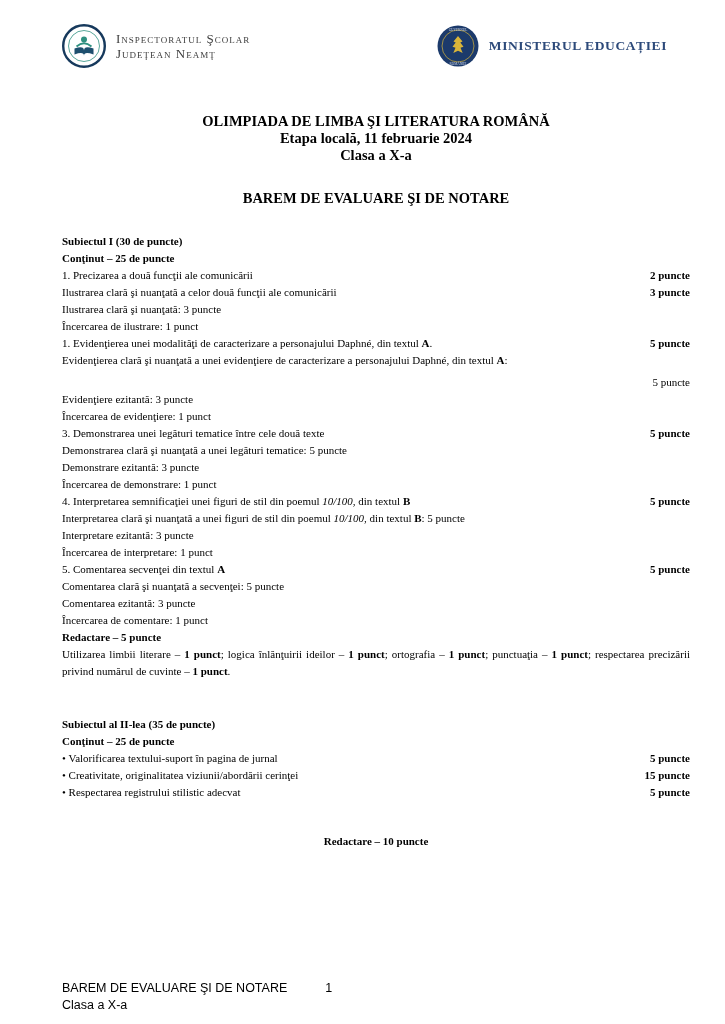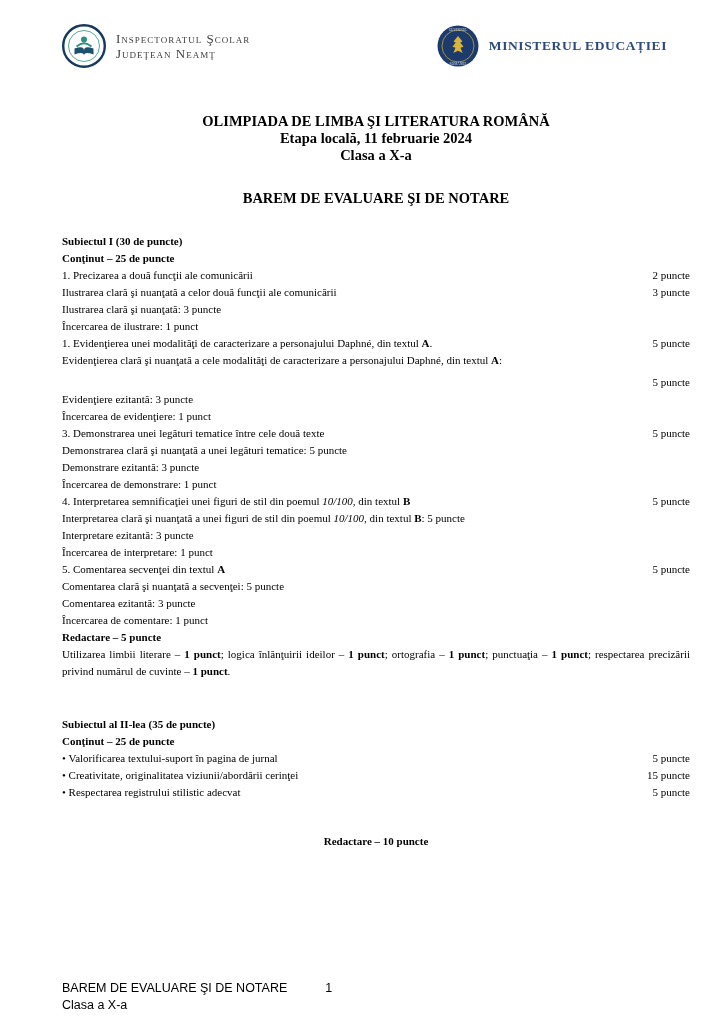--- a/index.html
+++ b/index.html
@@ -29,21 +29,21 @@
   .title-block { text-align:center; font-weight:bold; font-size:14.5px; line-height:17px; }
   .barem-heading { text-align:center; font-weight:bold; font-size:14.5px; line-height:17px; margin-top:26px; }
   .attention { margin-top:18px; font-weight:bold; font-size:14px; line-height:17px; text-align:justify; }
 
   section.content { margin-top:26px; }
   section.content.second { margin-top:36px; }
 
   .line { display:flex; justify-content:space-between; align-items:baseline;
     font-size:11px; line-height:17px; }
   .line .line-text { min-height:17px; }
-  .line .points { white-space:nowrap; font-weight:normal; padding-left:8px; }
+  .line .points { white-space:nowrap; font-weight:bold; padding-left:8px; }
   .line .points.plain { font-weight:normal; }
   .line.justify { display:block; text-align:justify; }
   .line.gap-above { margin-top:32px;justify-content:center; }
   .b { font-weight:bold; }
   .i { font-style:italic; }
 
   
   .footer { position:absolute; left:62px; top:980px;
     font-family:"Liberation Sans", sans-serif; font-size:12.5px; line-height:17px; color:#000; }
   .footer .f-page { margin-left:38px; }
@@ -108,21 +108,21 @@
           <span class="line-text"><span>Ilustrarea clară şi nuanţată: 3 puncte</span></span>
         </div>
         <div class="line">
           <span class="line-text"><span>Încercarea de ilustrare: 1 punct</span></span>
         </div>
         <div class="line">
           <span class="line-text"><span>1. Evidenţierea unei modalităţi de caracterizare a personajului Daphné, din textul </span><span class="b">A</span><span>.</span></span>
           <span class="points">5 puncte</span>
         </div>
         <div class="line">
-          <span class="line-text"><span>Evidenţierea clară şi nuanţată a cele modalităţi de caracterizare a personajului Daphné, din textul </span><span class="b">A</span><span>:</span></span>
+          <span class="line-text"><span>Evidenţierea clară şi nuanţată a unei evidenţiere de caracterizare a personajului Daphné, din textul </span><span class="b">A</span><span>:</span></span>
         </div>
         <div class="line">
           <span class="line-text"></span>
           <span class="points plain">5 puncte</span>
         </div>
         <div class="line">
           <span class="line-text"><span>Evidenţiere ezitantă: 3 puncte</span></span>
         </div>
         <div class="line">
           <span class="line-text"><span>Încercarea de evidenţiere: 1 punct</span></span>

